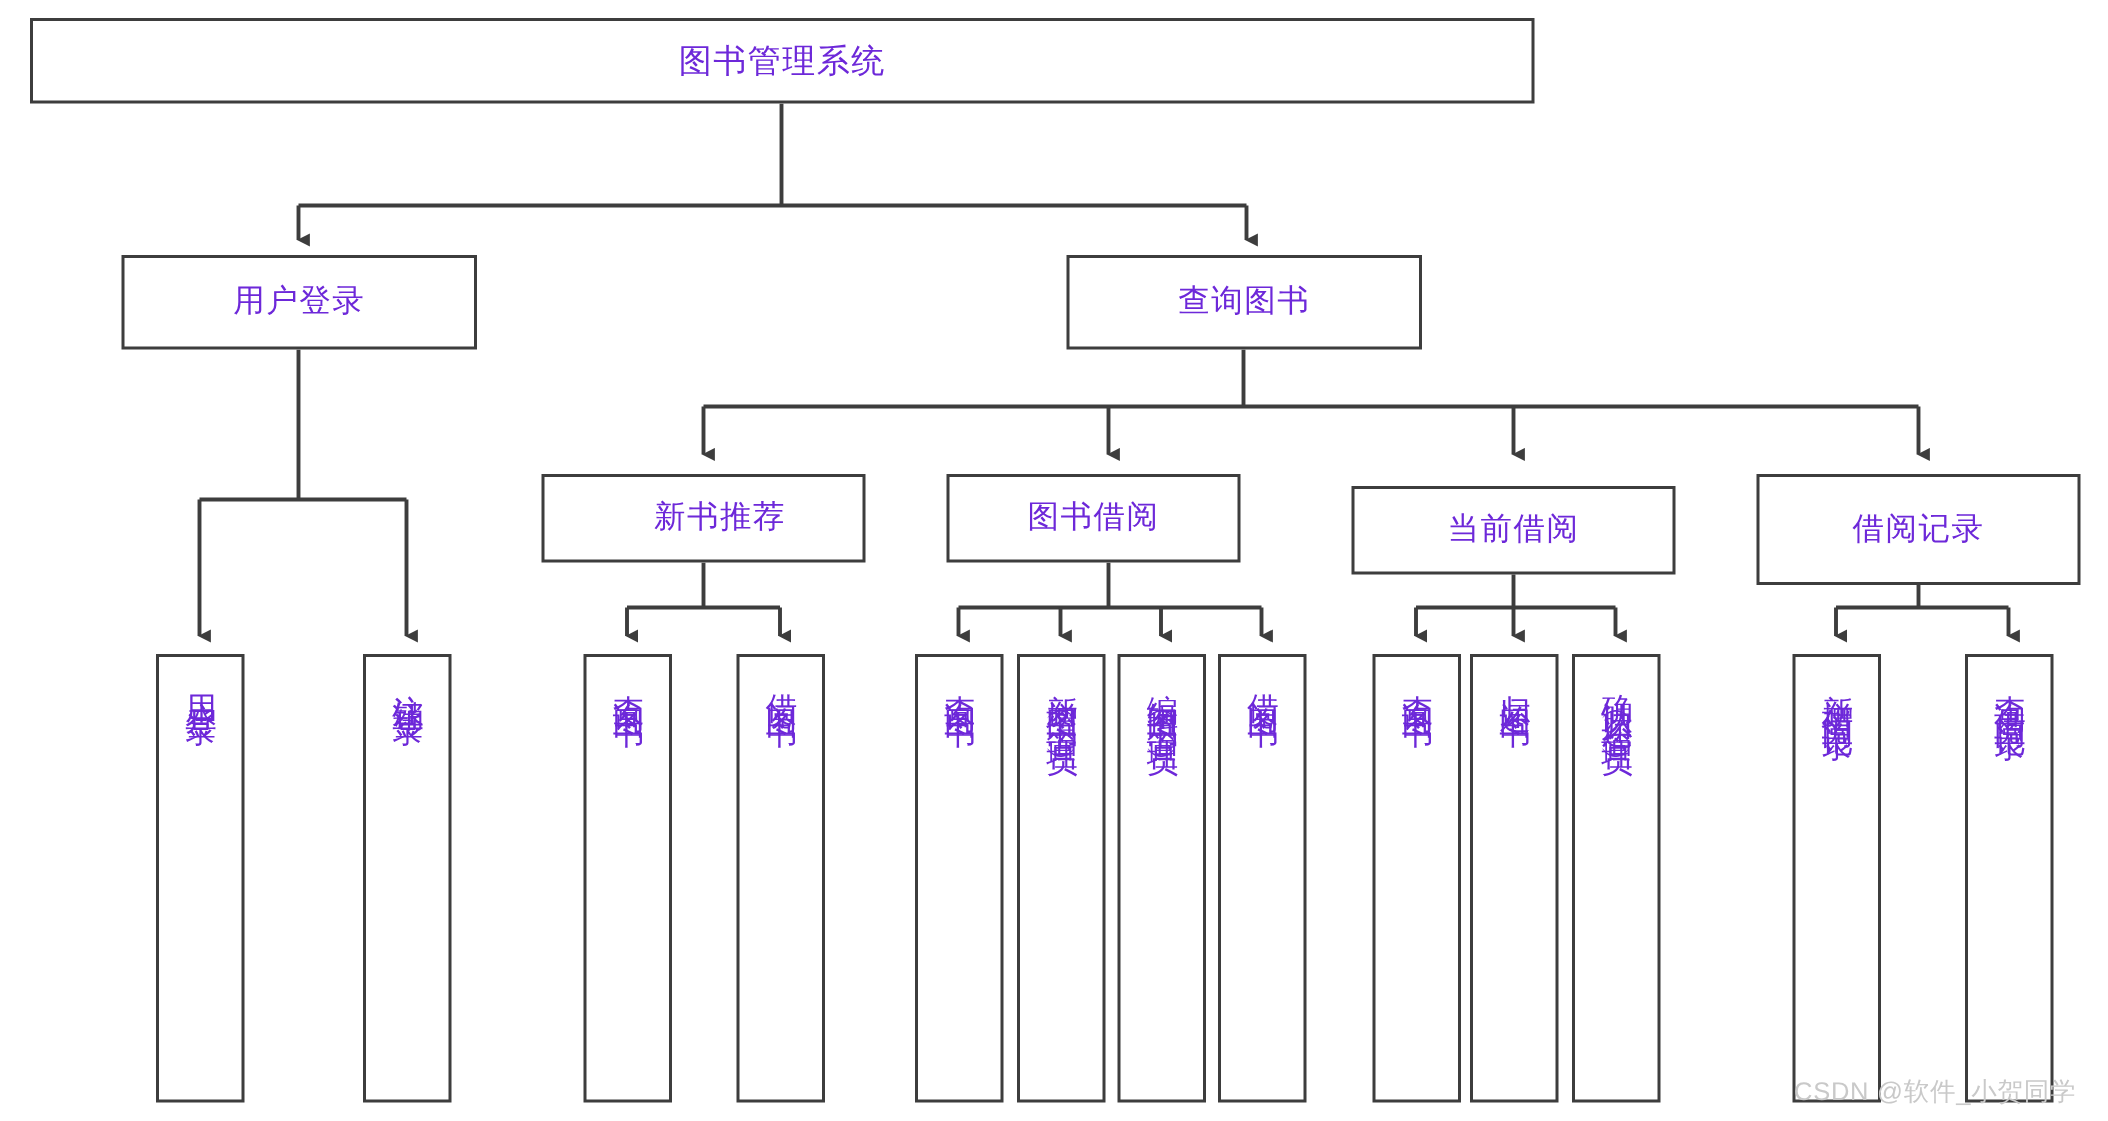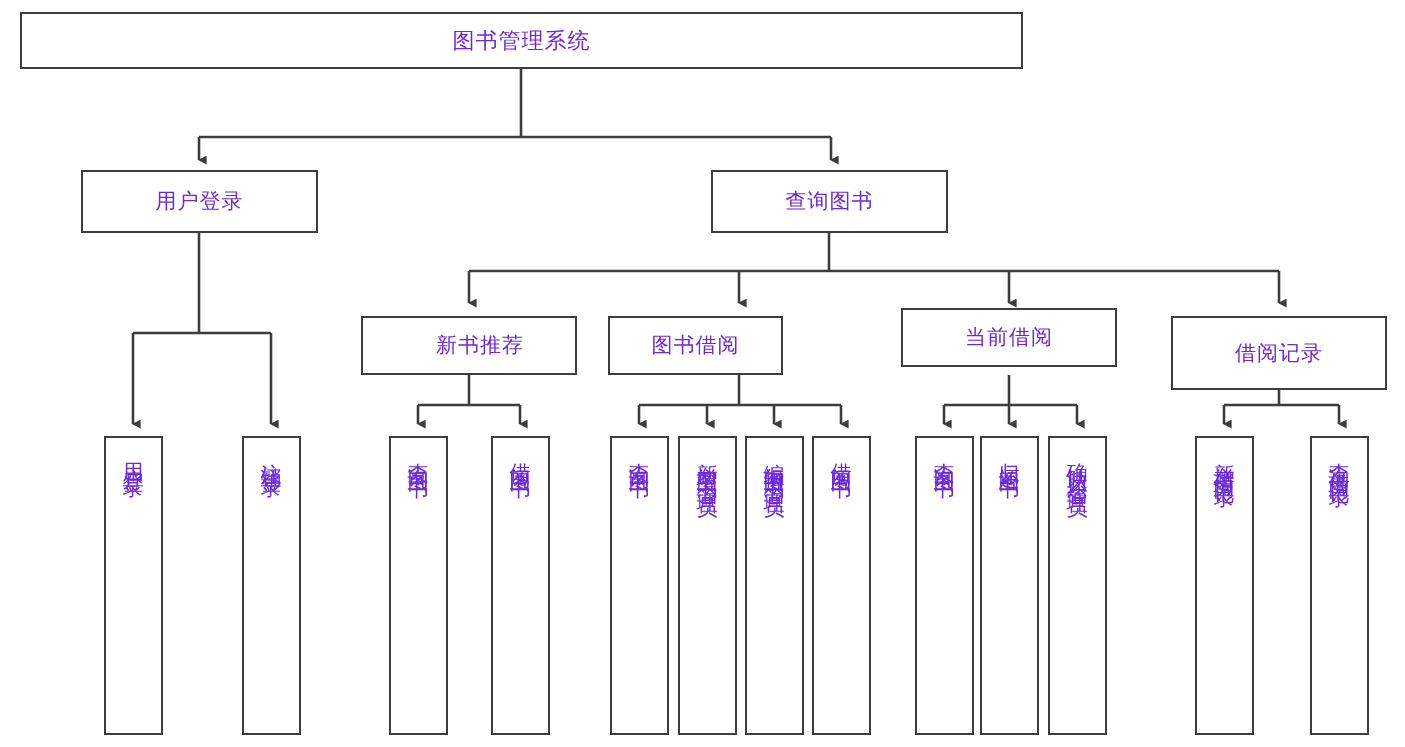--- a/index.html
+++ b/index.html
@@ -107,24 +107,24 @@
   <div class="node horiz" style="left:81px;top:170px;width:237px;height:63px;">
     <span class="label">用户登录</span>
   </div>
   <div class="node horiz" style="left:711px;top:170px;width:237px;height:63px;">
     <span class="label">查询图书</span>
   </div>
 
   <div class="node horiz" style="left:361px;top:316px;width:216px;height:59px;padding-left:22px;">
     <span class="label">新书推荐</span>
   </div>
-  <div class="node horiz" style="left:608px;top:316px;width:175px;height:59px;">
+  <div class="node horiz" style="left:631px;top:316px;width:196px;height:59px;">
     <span class="label">图书借阅</span>
   </div>
-  <div class="node horiz" style="left:901px;top:308px;width:216px;height:59px;">
+  <div class="node horiz" style="left:901px;top:324px;width:216px;height:59px;">
     <span class="label">当前借阅</span>
   </div>
   <div class="node horiz" style="left:1171px;top:316px;width:216px;height:74px;">
     <span class="label">借阅记录</span>
   </div>
 
   <div class="node vert" style="left:104px;top:436px;width:59px;height:299px;">
     <span class="label">用户登录</span>
   </div>
   <div class="node vert" style="left:242px;top:436px;width:59px;height:299px;">
@@ -161,14 +161,15 @@
     <span class="label">确认归还（管理员）</span>
   </div>
 
   <div class="node vert" style="left:1195px;top:436px;width:59px;height:299px;">
     <span class="label">新增借阅记录</span>
   </div>
   <div class="node vert" style="left:1310px;top:436px;width:59px;height:299px;">
     <span class="label">查询借阅记录</span>
   </div>
 
+  <div class="watermark" style="left:1196px;top:716px;">CSDN @软件_小贺同学</div>
 
 </div>
 
 </body></html>

